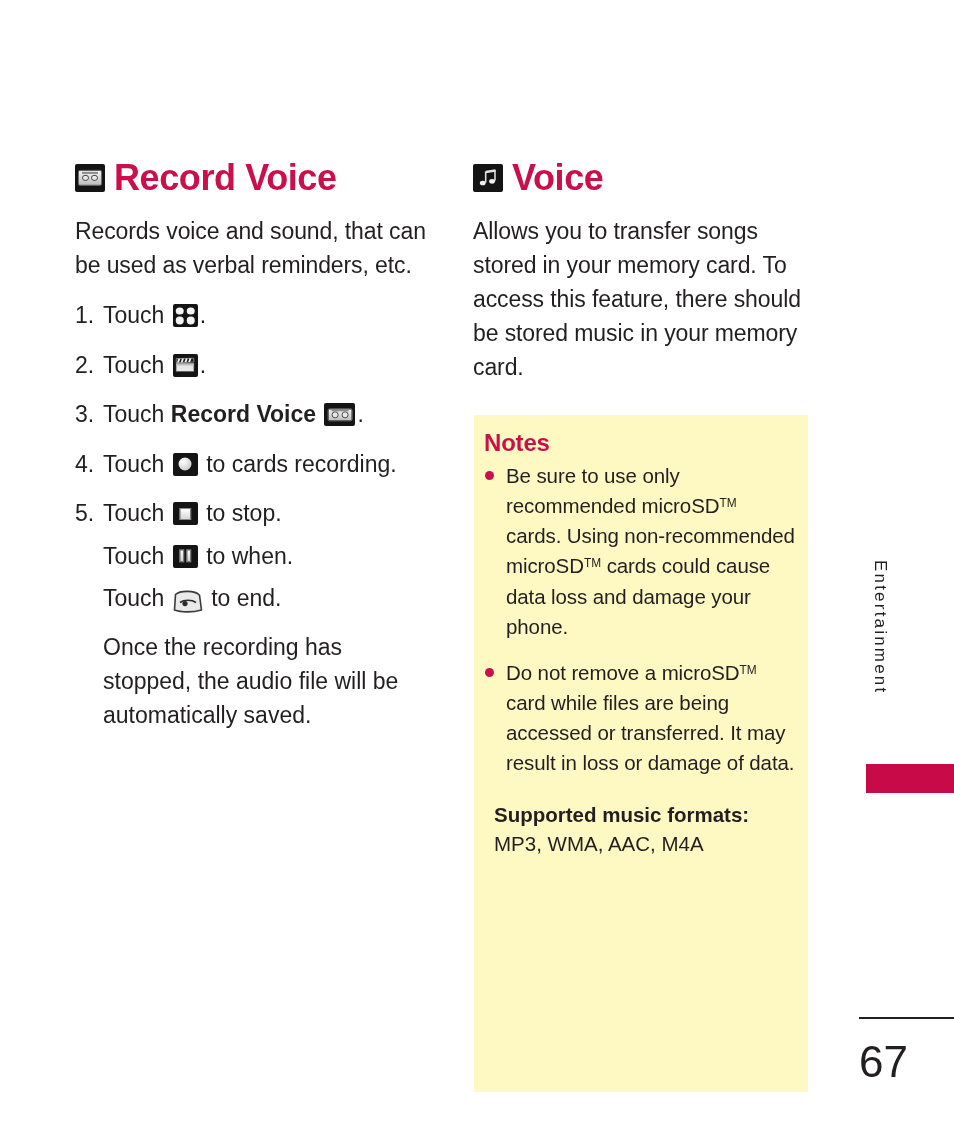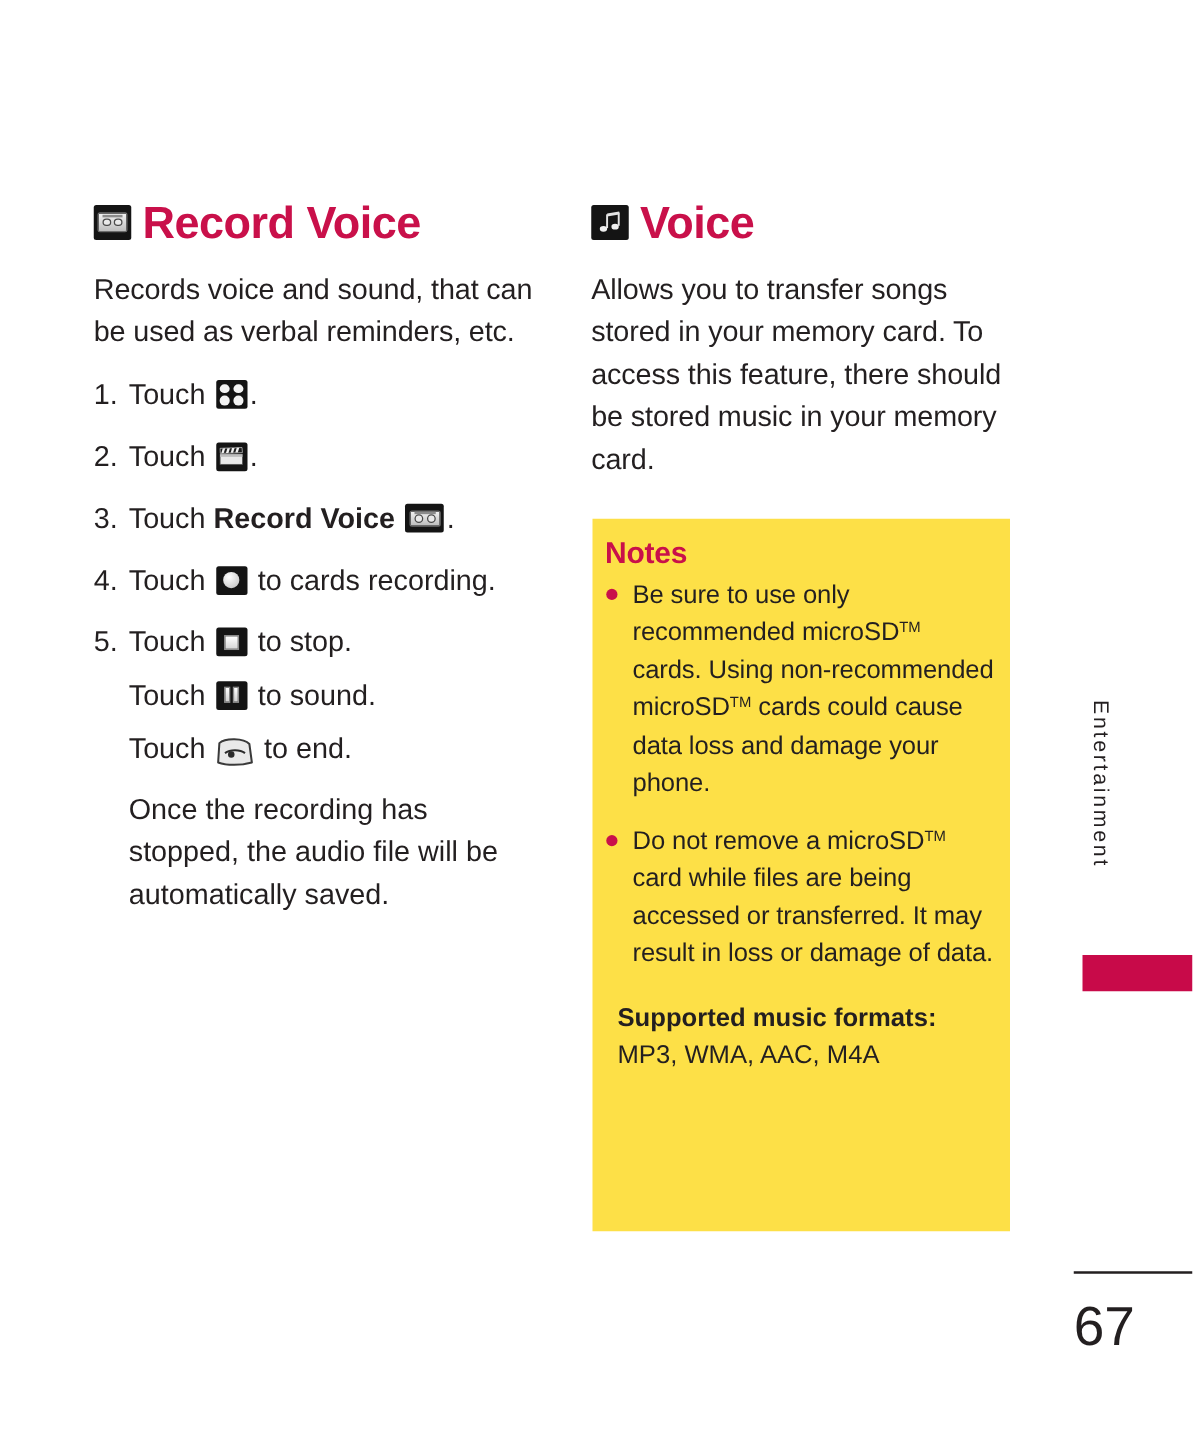--- a/index.html
+++ b/index.html
@@ -228,22 +228,22 @@
     margin: 0 2px;
   }
   .ic-inline.wide { width: 31px; }
 
   
   .notes {
     position: absolute;
     left: 474px;
     top: 415px;
     width: 334px;
-    height: 570px;
-    background: #fde047;
+    height: 677px;
+    background: #fef9c3;
     box-sizing: border-box;
     padding: 14px 12px 10px 10px;
   }
   .notes-title {
     color: #c9104a;
     font-size: 24px;
     font-weight: 700;
     margin: 0 0 4px 0;
     letter-spacing: -0.2px;
   }
@@ -409,21 +409,21 @@
           </p>
 
           <p class="sub-line">
             <span>Touch</span>
             <span class="tile ic-inline">
               <span class="pause-bars">
                   <i></i>
                   <i></i>
                 </span>
             </span>
-            <span>to sound.</span>
+            <span>to when.</span>
           </p>
 
           <p class="sub-line">
             <span>Touch</span>
             <span class="endcall">
               <svg viewBox="0 0 34 24" width="34" height="24">
                 <path d="M4.5 5.5 C9 1.2 24 1.2 28.5 6.2 L30.5 21 C22 23.5 10 23.5 3.5 21 Z" fill="#e9e9e9" stroke="#3a3a3a" stroke-width="1.6" stroke-linejoin="round"></path>
                 <path d="M9 13.5 C13 10.5 21 10.5 25 13.5" fill="none" stroke="#2b2b2b" stroke-width="1.6"></path>
                 <circle cx="14" cy="14.6" r="2.6" fill="#2b2b2b"></circle>
               </svg>

